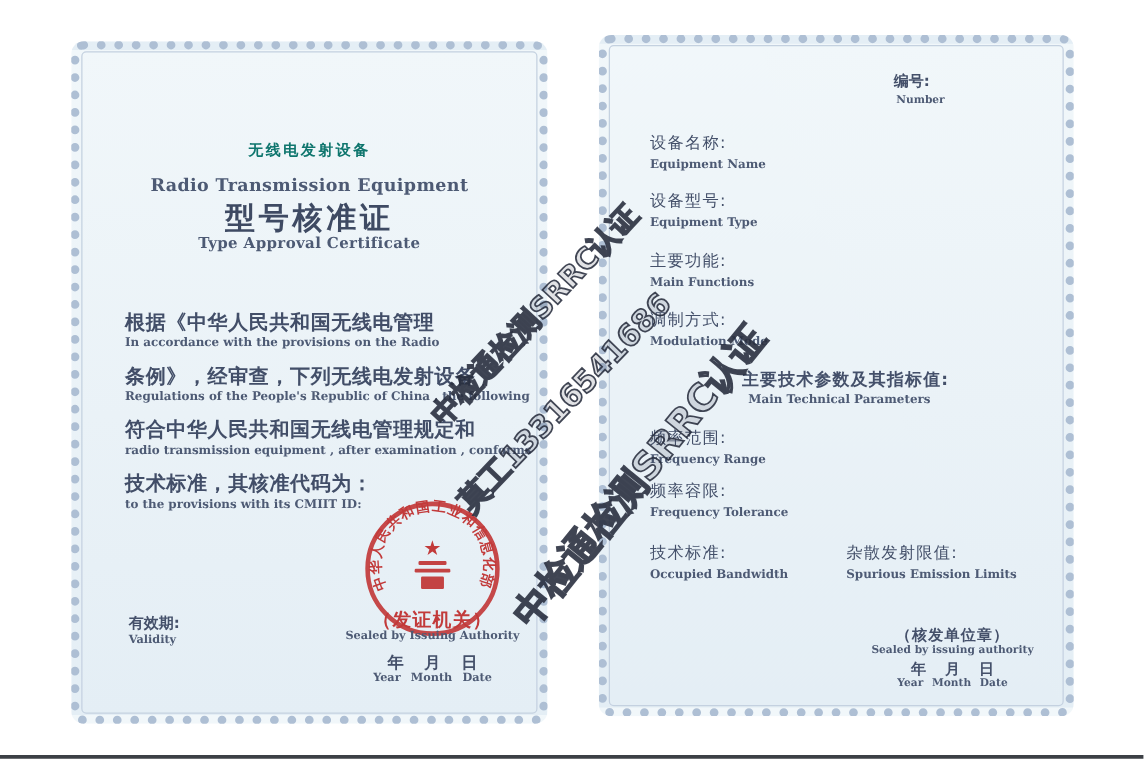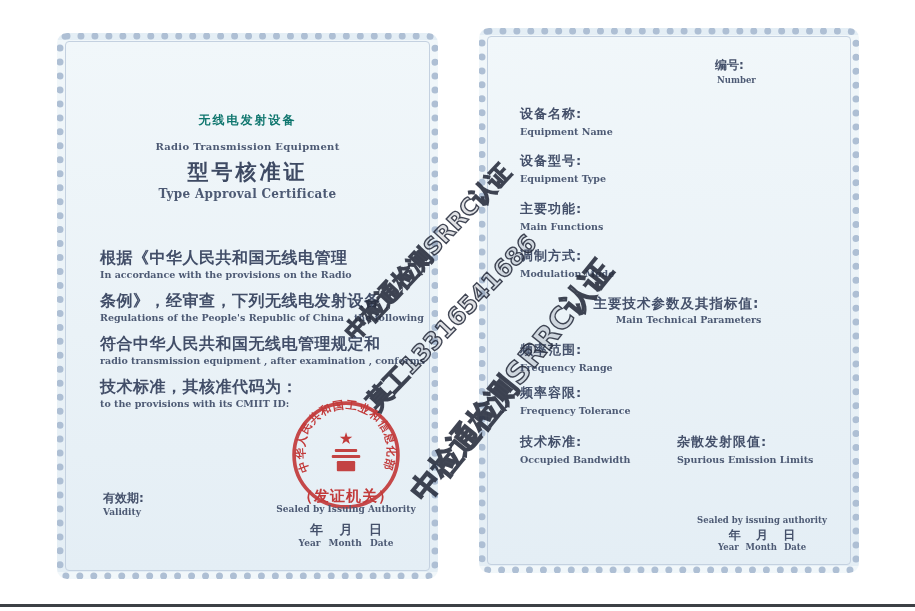--- a/index.html
+++ b/index.html
@@ -19,22 +19,22 @@
 
   
   .txt{position:absolute;z-index:3;white-space:nowrap;}
   .cn{font-weight:bold;color:#44506a;font-family:"DejaVu Sans","Liberation Sans",sans-serif;}
   .en{font-weight:bold;color:#4d5a74;font-size:9.5px;}
   .center{text-align:center;}
 
   
   .l-band{left:57px;width:381px;}
   .l-t1{top:112px;font-size:12px;letter-spacing:2px;color:#0f766e;}
-  .l-t1en{top:141px;font-size:10px;letter-spacing:.3px;}
-  .l-t2{top:158px;font-size:21px;letter-spacing:3px;color:#3e4a63;}
+  .l-t1en{top:141px;font-size:14px;letter-spacing:.3px;}
+  .l-t2{top:158px;font-size:24px;letter-spacing:3px;color:#3e4a63;}
   .l-t2en{top:187px;font-size:12px;letter-spacing:.3px;}
 
   .para{position:absolute;left:100px;top:247px;z-index:3;}
   .ppair{height:34px;margin-bottom:9px;}
   .ppair .p-cn{font-size:16px;letter-spacing:.5px;line-height:21px;color:#424e68;
     font-weight:bold;font-family:"DejaVu Sans","Liberation Sans",sans-serif;white-space:nowrap;}
   .ppair .p-en{font-size:9.5px;line-height:13px;font-weight:bold;color:#4d5a74;white-space:nowrap;}
 
   .l-validity-cn{left:103px;top:490px;font-size:12px;}
   .l-validity-en{left:103px;top:507px;font-size:9px;}
@@ -43,26 +43,26 @@
   .l-issuer-cn{left:266px;top:487px;width:160px;text-align:center;font-size:15px;
     color:#c23a3a;z-index:4;letter-spacing:1px;}
   .l-issuer-en{left:266px;top:504px;width:160px;text-align:center;font-size:9px;z-index:4;}
   .l-date-cn{left:266px;top:521px;width:160px;text-align:center;font-size:13px;word-spacing:12px;}
   .l-date-en{left:266px;top:538px;width:160px;text-align:center;font-size:9px;word-spacing:5px;}
 
   
   .r-number-cn{left:715px;top:57px;font-size:12px;}
   .r-number-en{left:717px;top:75px;font-size:8.5px;}
   .rfield{position:absolute;left:520px;z-index:3;}
-  .rfield .f-cn{font-size:13px;letter-spacing:1px;font-weight:bold;color:#44506a;
+  .rfield .f-cn{font-size:13px;letter-spacing:1px;font-weight:normal;color:#44506a;
     font-family:"DejaVu Sans","Liberation Sans",sans-serif;white-space:nowrap;}
   .rfield .f-en{font-size:9.5px;font-weight:bold;color:#4d5a74;margin-top:3px;white-space:nowrap;}
   .rfield.col2{left:677px;}
   .r-section-cn{left:479px;top:295px;width:395px;text-align:center;font-size:13.5px;letter-spacing:1px;}
-  .r-section-en{left:491px;top:314px;width:395px;text-align:center;font-size:9.5px;}
+  .r-section-en{left:474px;top:314px;width:395px;text-align:center;font-size:9.5px;}
   .r-stamp-cn{left:682px;top:500px;width:160px;text-align:center;font-size:12px;letter-spacing:1px;}
   .r-stamp-en{left:682px;top:515px;width:160px;text-align:center;font-size:8.5px;}
   .r-date-cn{left:682px;top:527px;width:160px;text-align:center;font-size:12px;word-spacing:11px;}
   .r-date-en{left:682px;top:542px;width:160px;text-align:center;font-size:8.5px;word-spacing:4px;}
 
   
   .wm{
     position:absolute;z-index:6;white-space:nowrap;font-weight:bold;
     font-family:"DejaVu Sans","Liberation Sans",sans-serif;
     color:rgba(46,52,70,0.14);
@@ -167,20 +167,21 @@
   </div>
   <div class="rfield" style="top:433px">
     <div class="f-cn">技术标准:</div>
     <div class="f-en">Occupied Bandwidth</div>
   </div>
   <div class="rfield col2" style="top:433px">
     <div class="f-cn">杂散发射限值:</div>
     <div class="f-en">Spurious Emission Limits</div>
   </div>
 
+  <div class="txt cn r-stamp-cn">（核发单位章）</div>
   <div class="txt en r-stamp-en">Sealed by issuing authority</div>
   <div class="txt cn r-date-cn">年 月 日</div>
   <div class="txt en r-date-en">Year Month Date</div>
 
   <div class="wm wm1">中检通检测SRRC认证</div>
   <div class="wm wm2">莫工13316541686</div>
   <div class="wm wm3">中检通检测SRRC认证</div>
 
   <div class="bottom-bar"></div>
 </div>

